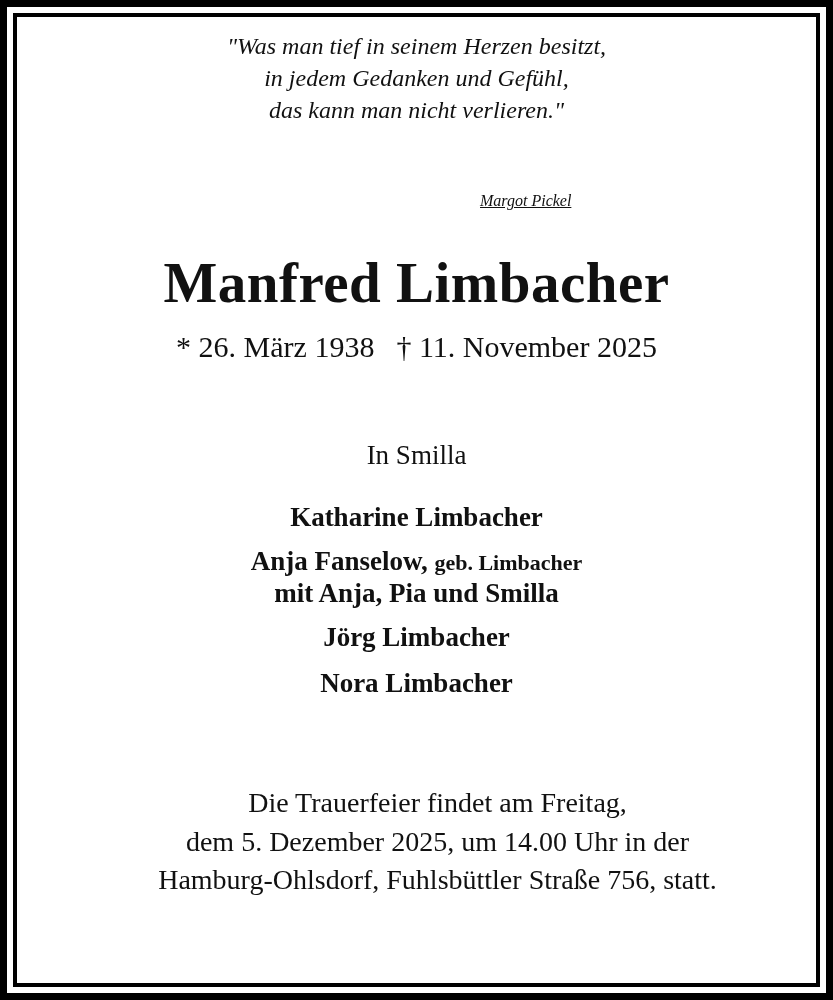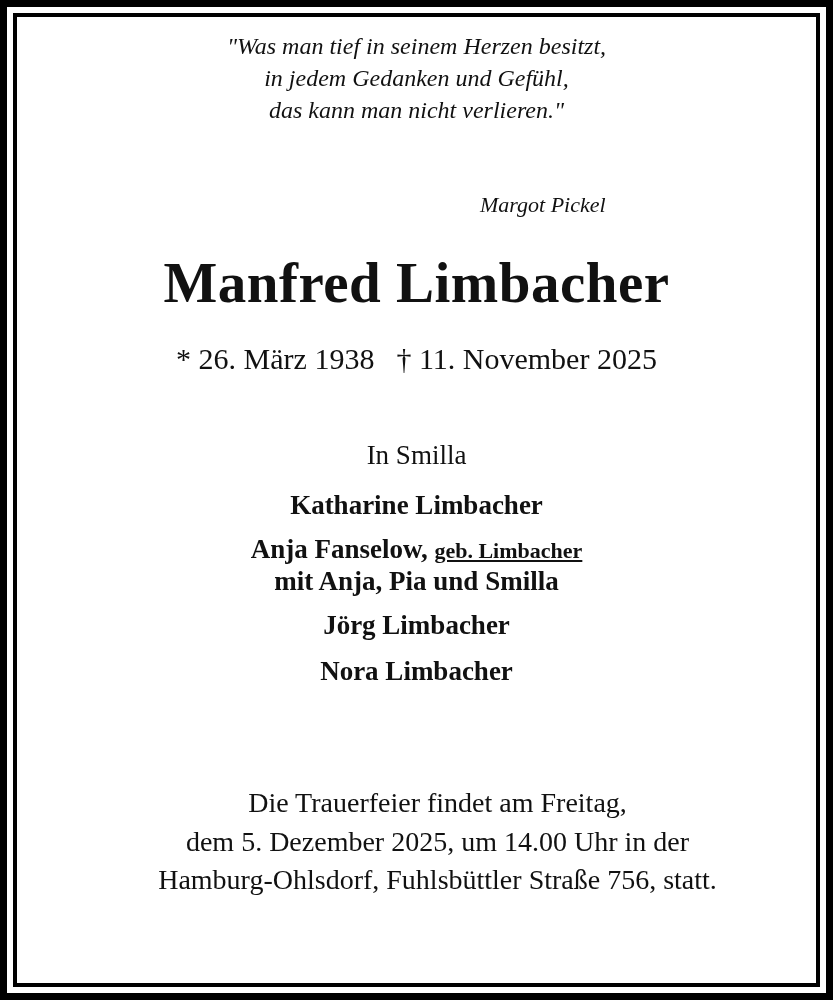--- a/index.html
+++ b/index.html
@@ -2,28 +2,28 @@
 <html><head>
 <meta charset="utf-8">
 <style>
   html, body { margin:0; padding:0; }
   body { width:833px; height:1000px; background:#000; position:relative; overflow:hidden; }
   .outer { position:absolute; left:7px; top:7px; right:7px; bottom:7px; background:#fff; }
   .inner { position:absolute; left:6px; top:6px; right:6px; bottom:6px; border:4px solid #000; background:#fff; }
   .content { position:absolute; left:0; right:0; top:0; bottom:0; font-family:"Liberation Serif","DejaVu Serif",serif; color:#111; text-align:center; }
   .quote { position:absolute; left:0; right:0; top:30px; font-style:italic; font-size:24px; line-height:32px; }
   .quote div { white-space:nowrap; }
-  .author { position:absolute; left:480px; top:192px; font-style:italic; font-size:22px; white-space:nowrap; }
+  .author { position:absolute; left:480px; top:192px; font-style:italic; font-size:16px; white-space:nowrap;text-decoration:underline; }
   .name { position:absolute; left:0; right:0; top:250px; font-size:57px; font-weight:bold; letter-spacing:0.5px; }
-  .dates { position:absolute; left:0; right:0; top:342px; font-size:30px; white-space:nowrap; }
+  .dates { position:absolute; left:0; right:0; top:330px; font-size:30px; white-space:nowrap; }
   .dates .gap { display:inline-block; width:22px; }
   .intro { position:absolute; left:0; right:0; top:440px; font-size:27px; }
   .mourners { position:absolute; left:0; right:0; top:488px; font-size:27px; font-weight:bold; }
-  .mourners .m { margin-bottom:12px; line-height:34px; }
-  .mourners .small { font-size:22px;text-decoration:underline; }
+  .mourners .m { margin-bottom:12px; line-height:34px;margin-top:12px; }
+  .mourners .small { font-size:22px; }
   .service { position:absolute; left:0; right:0; top:784px; font-size:28px; line-height:38.5px; }
   .service div { white-space:nowrap;margin-left:42px; }
 </style>
 </head>
 <body>
 
 <div class="outer">
   <div class="inner"></div>
 </div>
 

